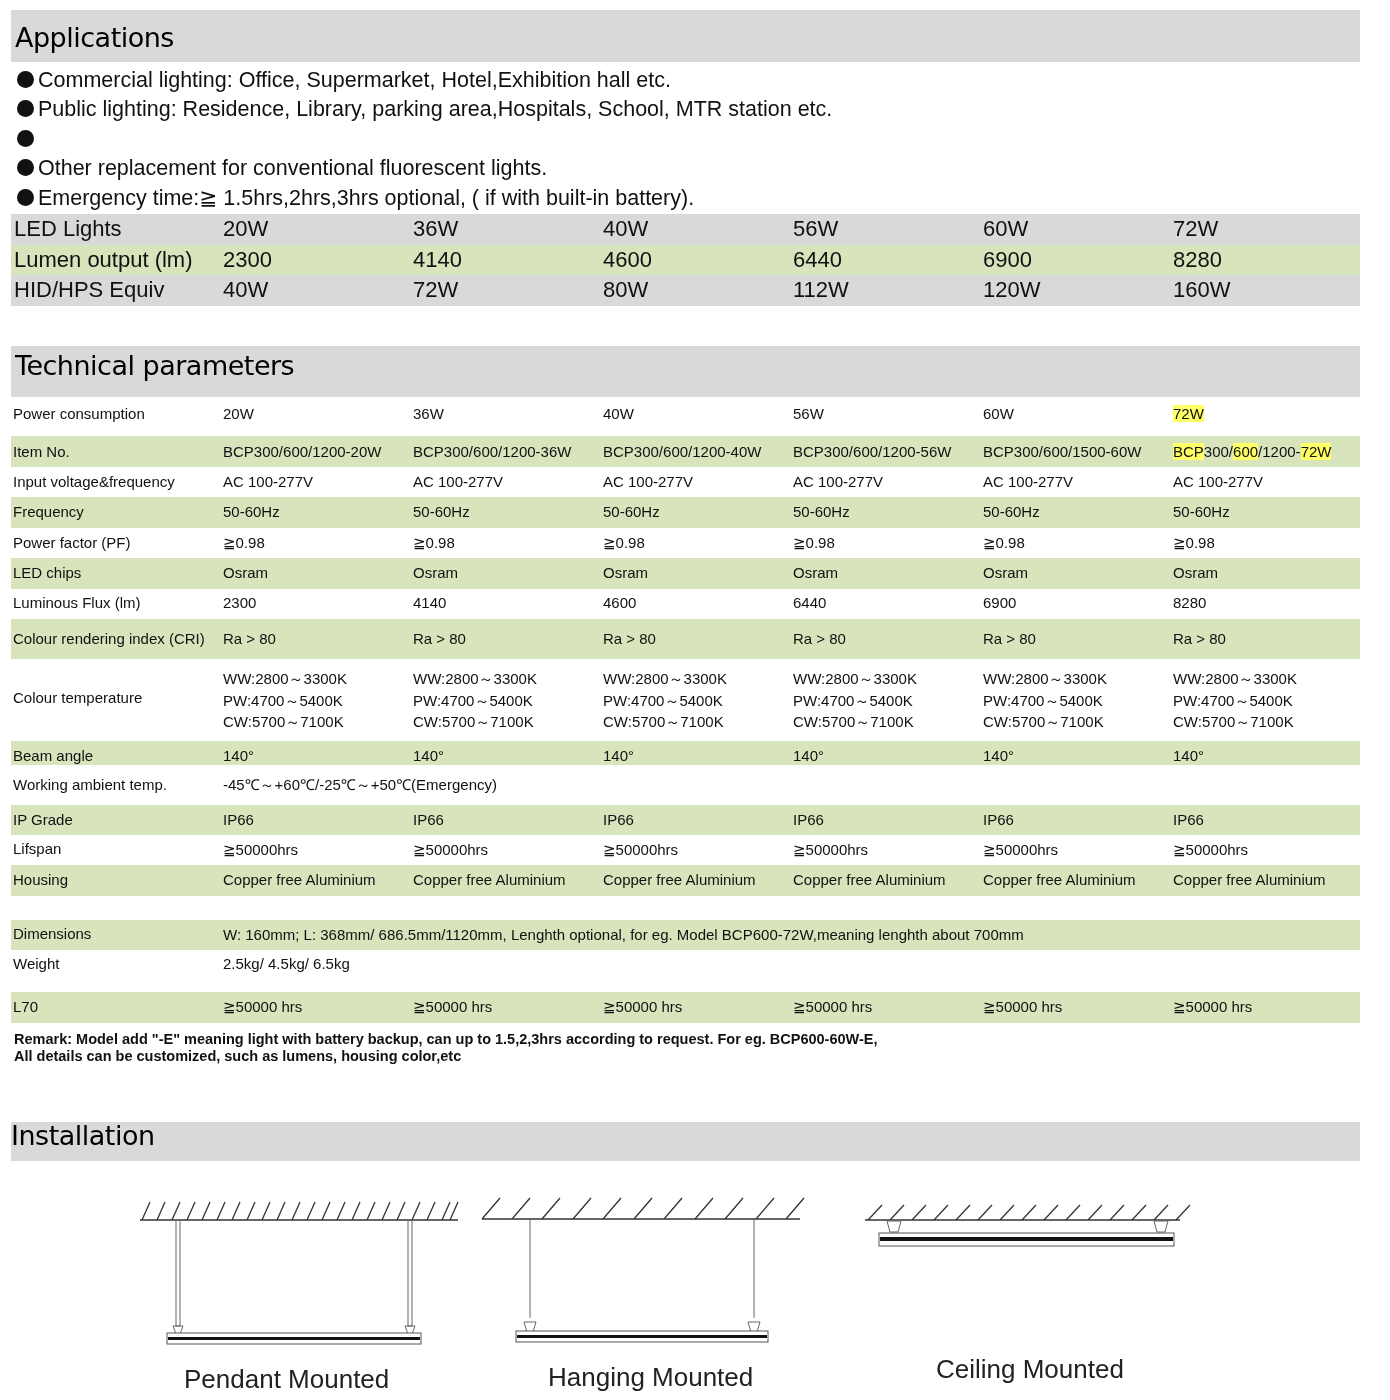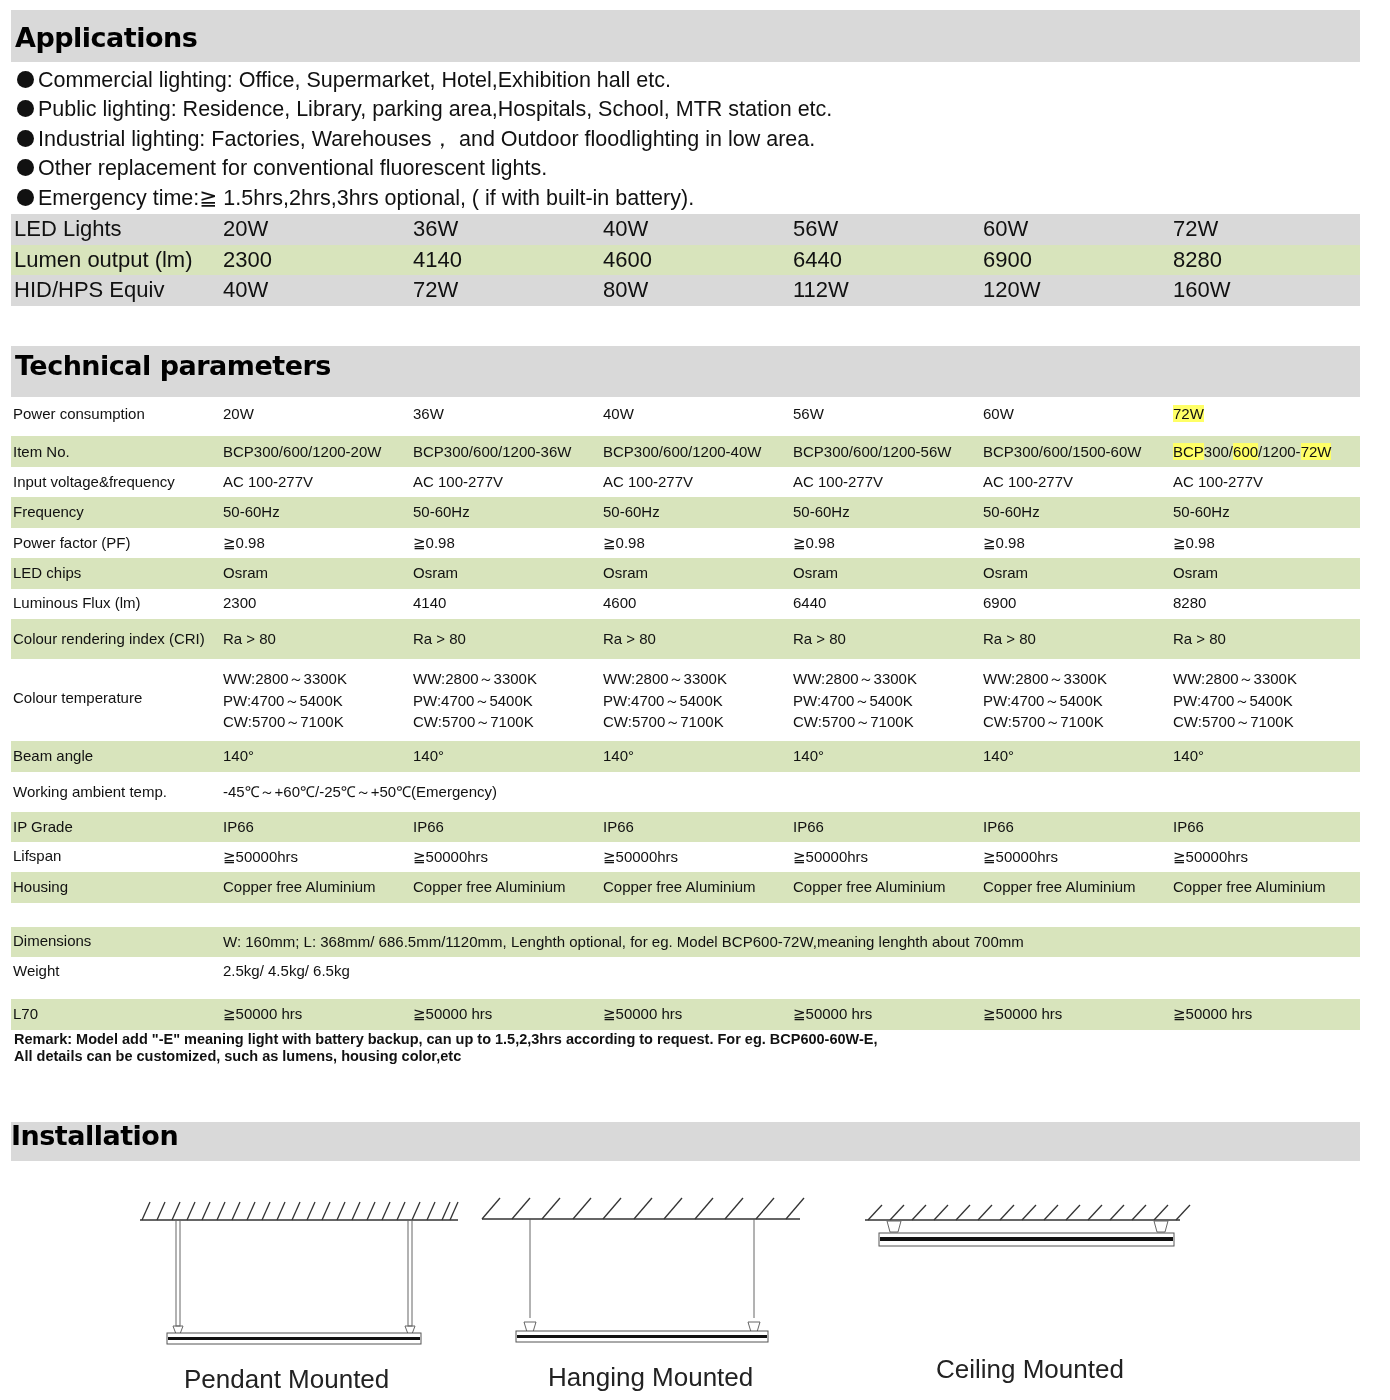--- a/index.html
+++ b/index.html
@@ -1,20 +1,20 @@
 <!DOCTYPE html>
 <html><head>
 <meta charset="utf-8">
 <style>
   html, body { margin: 0; padding: 0; background: #ffffff; }
   body { width: 1390px; height: 1400px; position: relative; overflow: hidden;
          font-family: "Liberation Sans", sans-serif; color: #111; }
   .section-head { position: absolute; left: 11px; width: 1349px; background: #d9d9d9; }
   .section-head .t { position: absolute; left: 4px; font-family: "DejaVu Sans", sans-serif;
-        font-weight: bold; color: #000; letter-spacing: -0.5px; text-align: center; }
+        font-weight: normal; color: #000; letter-spacing: -0.5px; text-align: center; }
   #apps-head { top: 10px; height: 52px; }
   #apps-head .t { top: 12px; font-size: 27px; }
   #tech-head { top: 346px; height: 51px; }
   #tech-head .t { top: 4px; font-size: 27px; }
   #inst-head { top: 1122px; height: 39px; }
   #inst-head .t { top: -2px; left: 0px; font-size: 27px; }
 
   .bullets { position: absolute; left: 15px; top: 66px; }
   .bullet { height: 29.4px; line-height: 29.4px; font-size: 21.5px; color: #111; white-space: nowrap; }
   .bullet .dot { display: inline-block; width: 17px; height: 17px; border-radius: 50%; background: #111;
@@ -40,21 +40,21 @@
 </style>
 </head>
 <body>
 
 <div id="apps-head" class="section-head">
   <span class="t">Applications</span>
 </div>
 <div class="bullets">
   <div class="bullet"><span class="dot"></span><span>Commercial lighting: Office, Supermarket, Hotel,Exhibition hall etc.</span></div>
   <div class="bullet"><span class="dot"></span><span>Public lighting: Residence, Library, parking area,Hospitals, School, MTR station etc.</span></div>
-  <div class="bullet"><span class="dot"></span><span>Industrial lighting: Factories, Warehouses， and Outdoor floodlighting in low area.</span></div>
+  <div class="bullet"><span class="dot"></span></div>
   <div class="bullet"><span class="dot"></span><span>Other replacement for conventional fluorescent lights.</span></div>
   <div class="bullet"><span class="dot"></span><span>Emergency time:≧ 1.5hrs,2hrs,3hrs optional, ( if with built-in battery).</span></div>
 </div>
 
 <div class="ovtable">
   <div class="ovrow gray">
     <span style="left:3px">LED Lights</span>
     <span style="left:212px">20W</span>
     <span style="left:402px">36W</span>
     <span style="left:592px">40W</span>
@@ -195,21 +195,21 @@
         <div>PW:4700～5400K</div>
         <div>CW:5700～7100K</div>
       </div>
     <div class="cell" style="left:1162px;top:9px;line-height:21.5px">
         <div>WW:2800～3300K</div>
         <div>PW:4700～5400K</div>
         <div>CW:5700～7100K</div>
       </div>
   </div>
 
-  <div class="trow green" style="height:31px;">
+  <div class="trow green" style="height:24px;">
     <span class="lbl" style="top:6px">Beam angle</span>
     <span style="left:212px;top:6px">140°</span>
     <span style="left:402px;top:6px">140°</span>
     <span style="left:592px;top:6px">140°</span>
     <span style="left:782px;top:6px">140°</span>
     <span style="left:972px;top:6px">140°</span>
     <span style="left:1162px;top:6px">140°</span>
   </div>
 
   <div class="trow" style="height:40px;">

